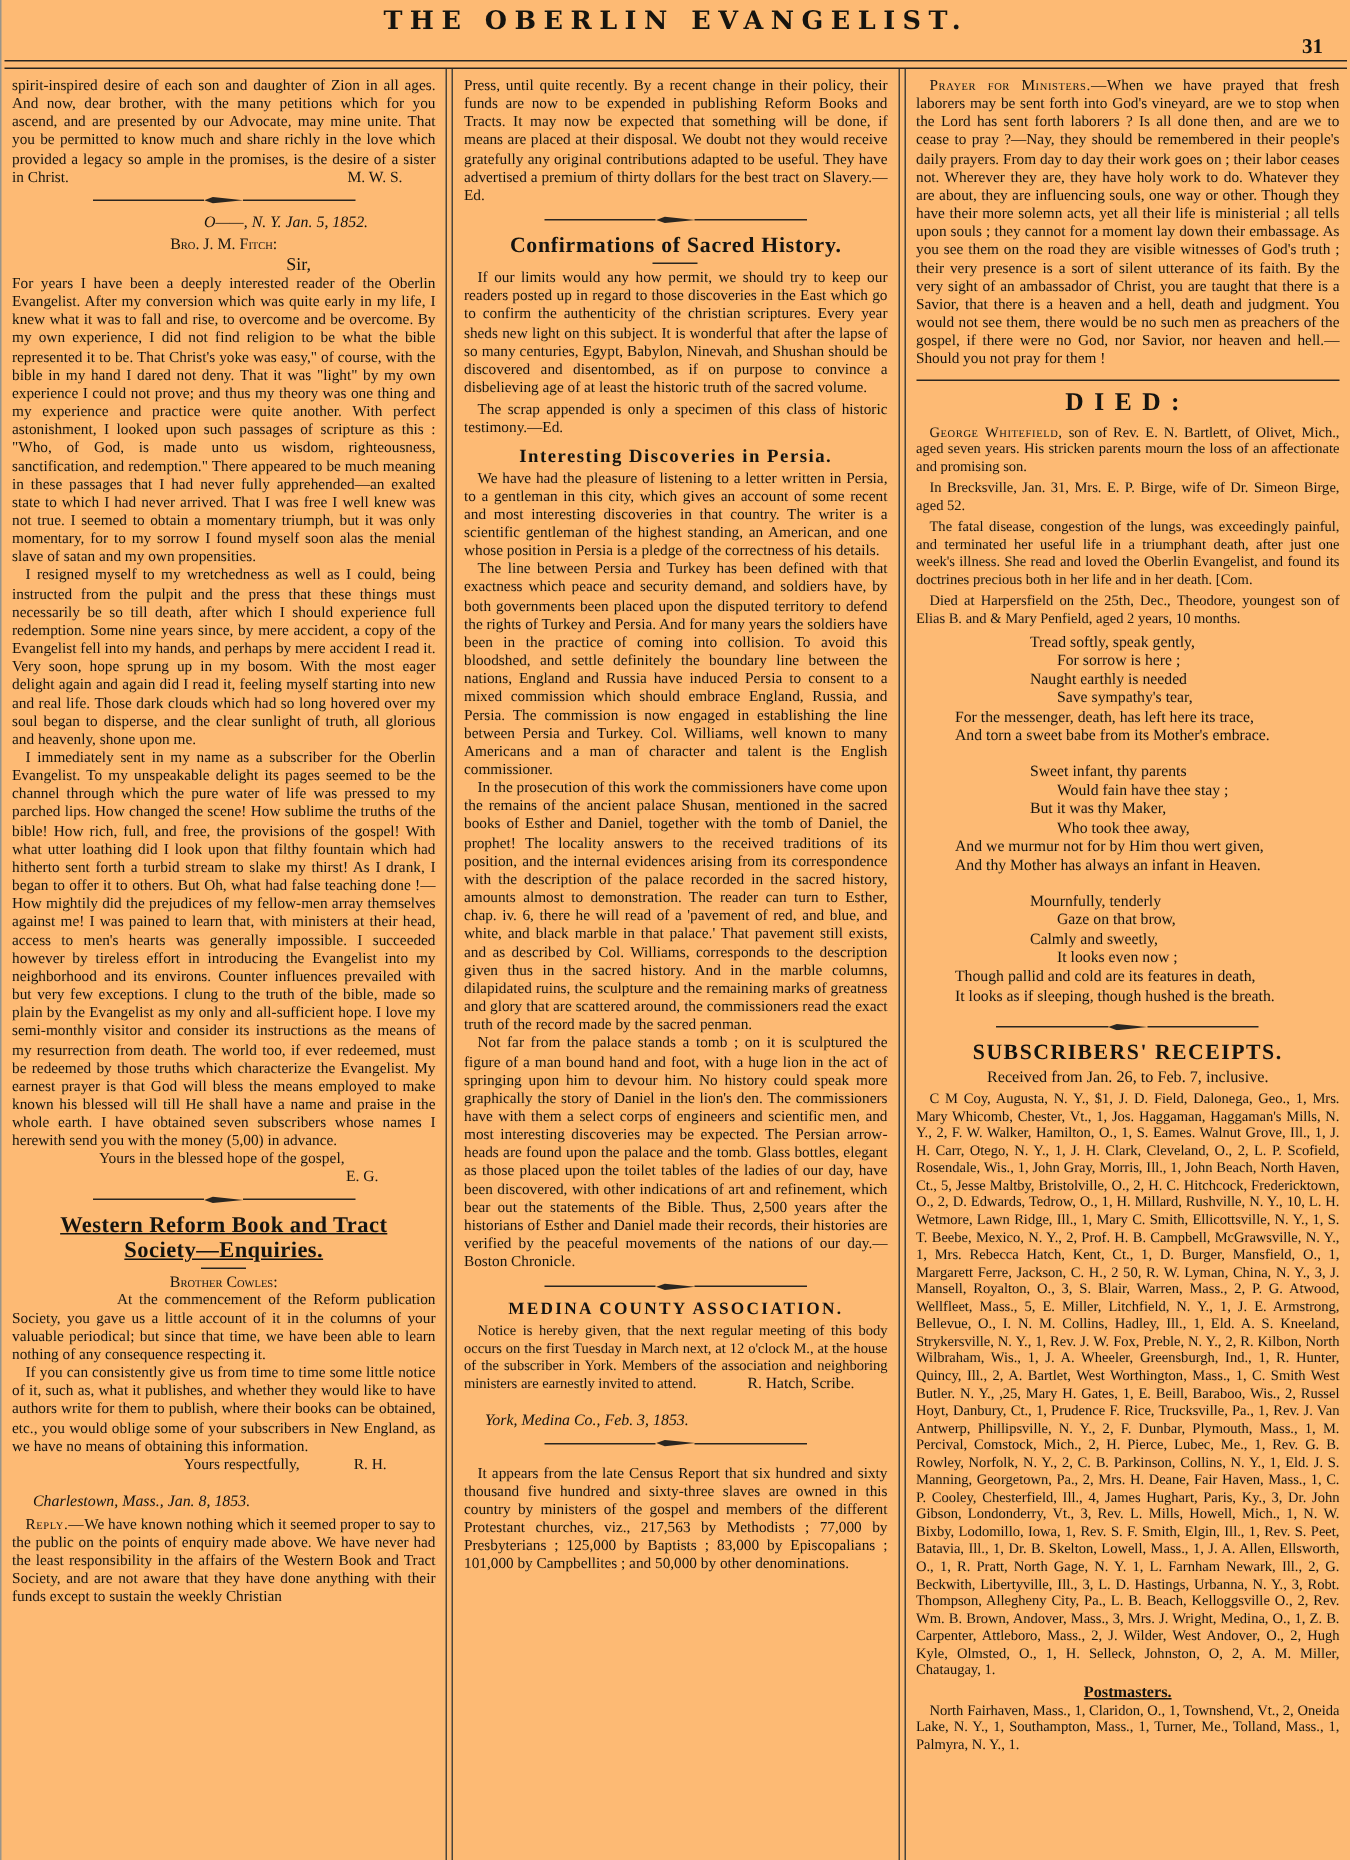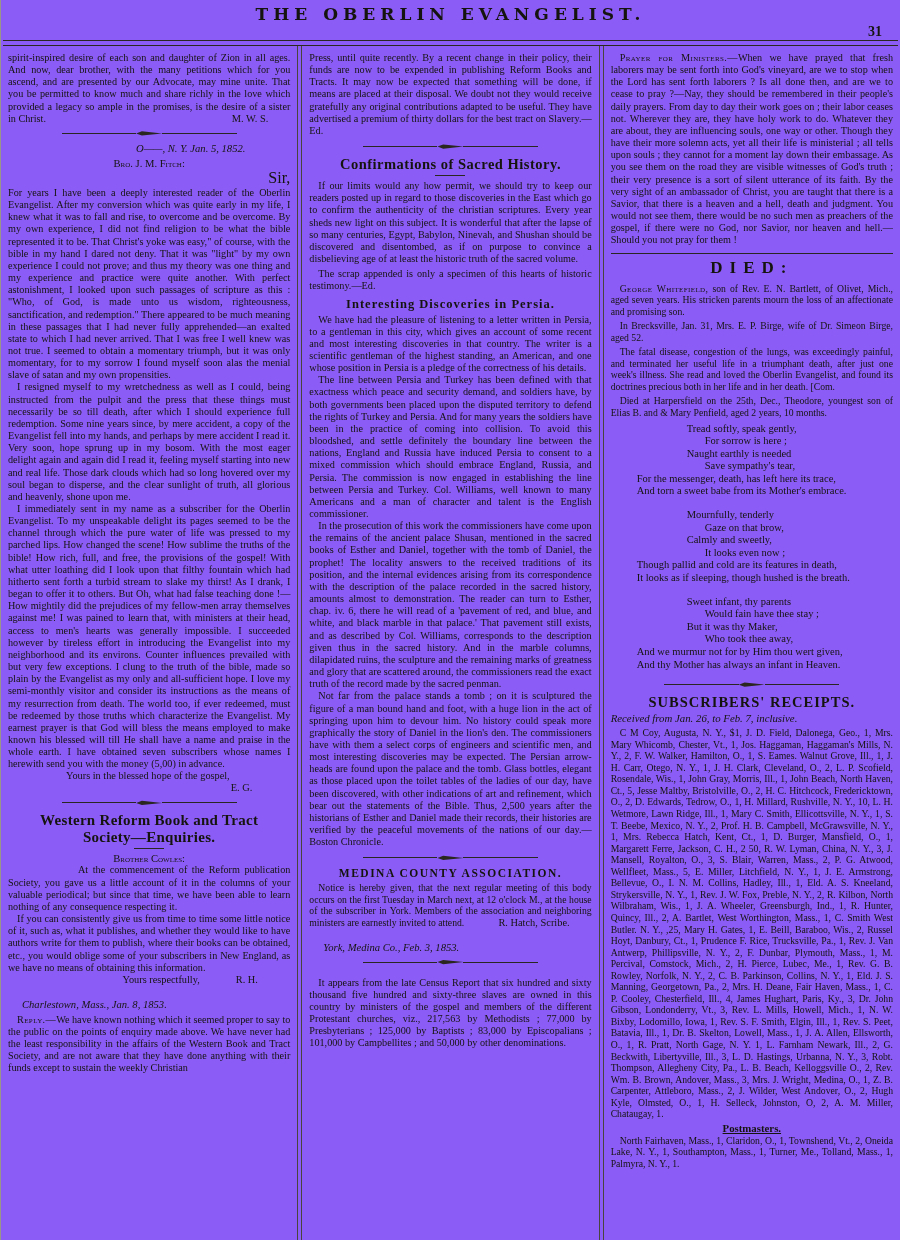--- a/index.html
+++ b/index.html
@@ -1,18 +1,18 @@
 <!DOCTYPE html>
 <html><head>
 <meta charset="utf-8">
 <style>
   html,body { margin:0; padding:0; background:#c8c4bb; }
   .page {
     position:relative; width:900px; height:1240px; overflow:hidden;
-    background:#8b5cf6;
+    background:#fdba74;
     color:#16140f;
     font-family:"Liberation Serif", serif;
     box-sizing:border-box;
     border-left:1px solid #9a958a;
   }
   .masthead { position:relative; height:34px; padding-top:4px; }
   .masthead-title {
     text-align:center; font-weight:bold; font-size:17px; letter-spacing:5px;
     font-family:"DejaVu Serif", serif;
   }
@@ -26,34 +26,34 @@
   p.deep2 { text-indent:70px; }
   .small p, p.small { font-size:9.7px; line-height:11.55px; }
   .lead-sc { font-variant:small-caps; letter-spacing:0.4px; }
   .sig-pull { text-align:right; margin-top:-12px; padding-right:22px; font-size:10.4px; }
   .sig-line { display:flex; justify-content:center; padding-left:98px; padding-right:16px; font-size:10.3px;gap:36px; }
   .sig-right { text-align:right; padding-right:38px; font-size:10.4px; margin-top:1px; }
   .closing-center { padding-left:58px; font-size:10.3px; text-align:left; }
   .dateline { font-style:italic; text-align:left; padding-left:128px; font-size:10.6px; margin:3px 0 1px 0; }
   .dateline2 { font-style:italic; padding-left:14px; font-size:10.6px; margin:14px 0 4px 0; }
   .salutation { font-variant:small-caps; font-size:10.6px; margin-top:4px; text-align:center; }
-  .sir { padding-left:100px; font-size:16px; text-align:right; }
+  .sir { padding-left:100px; font-size:12px; text-align:center; }
   .divider { display:flex; align-items:center; width:62%; margin:7px auto 7px auto; }
   .divider::before, .divider::after { content:""; flex:1; border-top:1px solid #2a2620; }
   .divider-glyph { width:26px; height:5px; background:#2a2620; clip-path:polygon(0 50%, 22% 8%, 100% 50%, 22% 92%); }
   .thin-rule { border:none; border-top:1.3px solid #2a2620; margin:6px 0 4px 0; }
   h2, h3, h4 { margin:0; text-align:center; font-family:"Liberation Serif", serif; }
-  .h-article { font-size:15px; font-weight:bold; line-height:17px; margin:2px 8px 2px 8px; letter-spacing:0.3px; }
+  .h-article { font-size:15px; font-weight:bold; line-height:17px; margin:2px 8px 2px 8px; letter-spacing:0.3px;text-decoration:underline; }
   .h-article2 { font-size:14.5px; font-weight:bold; letter-spacing:0.5px; margin:2px 0; }
   .h-sub { font-size:12.5px; font-weight:bold; letter-spacing:1px; margin:4px 0 2px 0; }
   .h-caps { font-size:11.5px; font-weight:bold; letter-spacing:1.5px; margin:3px 0 3px 0; }
   .h-died { font-size:17px; font-weight:bold; letter-spacing:7px; margin:4px 0 5px 0; }
   .h-receipts { font-size:14.5px; font-weight:bold; letter-spacing:1px; margin:2px 0 1px 0; }
   .h-post { font-size:10.8px; font-weight:bold; margin:2px 0 1px 0;text-decoration:underline; }
-  .receipts-sub { text-align:left; font-style:italic; font-size:10.8px; margin:1px 0 3px 0; }
+  .receipts-sub { text-align:center; font-size:10.8px; margin:1px 0 3px 0; }
   .short-rule { width:30px; border:none; border-top:1px solid #2a2620; margin:2px auto 4px auto; }
   .poem { margin:4px 0 2px 0; }
   .poem-stanza { margin:0 0 11px 0; }
   .poem-line { font-size:10.5px; line-height:12.6px; text-align:left; }
   .pl-a { padding-left:76px; }
   .pl-b { padding-left:94px; }
   .pl-c { padding-left:26px; }
   .obit { margin-top:3px; }
   .gap-s { height:3px; } .gap-m { height:5px; }
 </style>
@@ -110,21 +110,21 @@
       <p>Press, until quite recently. By a recent change in their policy, their funds are now to be expended in publishing Reform Books and Tracts. It may now be expected that something will be done, if means are placed at their disposal. We doubt not they would receive gratefully any original contributions adapted to be useful. They have advertised a premium of thirty dollars for the best tract on Slavery.—Ed.</p>
 
       <div class="divider">
           <span class="divider-glyph"></span>
         </div>
 
       <h2 class="h-article2">Confirmations of Sacred History.</h2>
       <hr class="short-rule">
       <p class="ind">If our limits would any how permit, we should try to keep our readers posted up in regard to those discoveries in the East which go to confirm the authenticity of the christian scriptures. Every year sheds new light on this subject. It is wonderful that after the lapse of so many centuries, Egypt, Babylon, Ninevah, and Shushan should be discovered and disentombed, as if on purpose to convince a disbelieving age of at least the historic truth of the sacred volume.</p>
       <div class="gap-s"></div>
-      <p class="ind">The scrap appended is only a specimen of this hearts of historic testimony.—Ed.</p>
+      <p class="ind">The scrap appended is only a specimen of this class of historic testimony.—Ed.</p>
       <h3 class="h-sub">Interesting Discoveries in Persia.</h3>
       <p class="ind">We have had the pleasure of listening to a letter written in Persia, to a gentleman in this city, which gives an account of some recent and most interesting discoveries in that country. The writer is a scientific gentleman of the highest standing, an American, and one whose position in Persia is a pledge of the correctness of his details.</p>
       <p class="ind">The line between Persia and Turkey has been defined with that exactness which peace and security demand, and soldiers have, by both governments been placed upon the disputed territory to defend the rights of Turkey and Persia. And for many years the soldiers have been in the practice of coming into collision. To avoid this bloodshed, and settle definitely the boundary line between the nations, England and Russia have induced Persia to consent to a mixed commission which should embrace England, Russia, and Persia. The commission is now engaged in establishing the line between Persia and Turkey. Col. Williams, well known to many Americans and a man of character and talent is the English commissioner.</p>
       <p class="ind">In the prosecution of this work the commissioners have come upon the remains of the ancient palace Shusan, mentioned in the sacred books of Esther and Daniel, together with the tomb of Daniel, the prophet! The locality answers to the received traditions of its position, and the internal evidences arising from its correspondence with the description of the palace recorded in the sacred history, amounts almost to demonstration. The reader can turn to Esther, chap. iv. 6, there he will read of a 'pavement of red, and blue, and white, and black marble in that palace.' That pavement still exists, and as described by Col. Williams, corresponds to the description given thus in the sacred history. And in the marble columns, dilapidated ruins, the sculpture and the remaining marks of greatness and glory that are scattered around, the commissioners read the exact truth of the record made by the sacred penman.</p>
       <p class="ind">Not far from the palace stands a tomb ; on it is sculptured the figure of a man bound hand and foot, with a huge lion in the act of springing upon him to devour him. No history could speak more graphically the story of Daniel in the lion's den. The commissioners have with them a select corps of engineers and scientific men, and most interesting discoveries may be expected. The Persian arrow-heads are found upon the palace and the tomb. Glass bottles, elegant as those placed upon the toilet tables of the ladies of our day, have been discovered, with other indications of art and refinement, which bear out the statements of the Bible. Thus, 2,500 years after the historians of Esther and Daniel made their records, their histories are verified by the peaceful movements of the nations of our day.—Boston Chronicle.</p>
 
       <div class="divider">
           <span class="divider-glyph"></span>
         </div>
 
@@ -161,35 +161,35 @@
       <div class="poem">
         <div class="poem-stanza">
           <div class="poem-line pl-a">Tread softly, speak gently,</div>
           <div class="poem-line pl-b">For sorrow is here ;</div>
           <div class="poem-line pl-a">Naught earthly is needed</div>
           <div class="poem-line pl-b">Save sympathy's tear,</div>
           <div class="poem-line pl-c">For the messenger, death, has left here its trace,</div>
           <div class="poem-line pl-c">And torn a sweet babe from its Mother's embrace.</div>
         </div>
         <div class="poem-stanza">
+          <div class="poem-line pl-a">Sweet infant, thy parents</div>
+          <div class="poem-line pl-b">Would fain have thee stay ;</div>
+          <div class="poem-line pl-a">But it was thy Maker,</div>
+          <div class="poem-line pl-b">Who took thee away,</div>
+          <div class="poem-line pl-c">And we murmur not for by Him thou wert given,</div>
+          <div class="poem-line pl-c">And thy Mother has always an infant in Heaven.</div>
+        </div>
+        <div class="poem-stanza">
           <div class="poem-line pl-a">Mournfully, tenderly</div>
           <div class="poem-line pl-b">Gaze on that brow,</div>
           <div class="poem-line pl-a">Calmly and sweetly,</div>
           <div class="poem-line pl-b">It looks even now ;</div>
           <div class="poem-line pl-c">Though pallid and cold are its features in death,</div>
           <div class="poem-line pl-c">It looks as if sleeping, though hushed is the breath.</div>
         </div>
-        <div class="poem-stanza">
-          <div class="poem-line pl-a">Sweet infant, thy parents</div>
-          <div class="poem-line pl-b">Would fain have thee stay ;</div>
-          <div class="poem-line pl-a">But it was thy Maker,</div>
-          <div class="poem-line pl-b">Who took thee away,</div>
-          <div class="poem-line pl-c">And we murmur not for by Him thou wert given,</div>
-          <div class="poem-line pl-c">And thy Mother has always an infant in Heaven.</div>
-        </div>
       </div>
 
       <div class="divider">
           <span class="divider-glyph"></span>
         </div>
 
       <h2 class="h-receipts">SUBSCRIBERS' RECEIPTS.</h2>
       <div class="receipts-sub">Received from Jan. 26, to Feb. 7, inclusive.</div>
       <div class="small">
         <p class="ind">C M Coy, Augusta, N. Y., $1, J. D. Field, Dalonega, Geo., 1, Mrs. Mary Whicomb, Chester, Vt., 1, Jos. Haggaman, Haggaman's Mills, N. Y., 2, F. W. Walker, Hamilton, O., 1, S. Eames. Walnut Grove, Ill., 1, J. H. Carr, Otego, N. Y., 1, J. H. Clark, Cleveland, O., 2, L. P. Scofield, Rosendale, Wis., 1, John Gray, Morris, Ill., 1, John Beach, North Haven, Ct., 5, Jesse Maltby, Bristolville, O., 2, H. C. Hitchcock, Fredericktown, O., 2, D. Edwards, Tedrow, O., 1, H. Millard, Rushville, N. Y., 10, L. H. Wetmore, Lawn Ridge, Ill., 1, Mary C. Smith, Ellicottsville, N. Y., 1, S. T. Beebe, Mexico, N. Y., 2, Prof. H. B. Campbell, McGrawsville, N. Y., 1, Mrs. Rebecca Hatch, Kent, Ct., 1, D. Burger, Mansfield, O., 1, Margarett Ferre, Jackson, C. H., 2 50, R. W. Lyman, China, N. Y., 3, J. Mansell, Royalton, O., 3, S. Blair, Warren, Mass., 2, P. G. Atwood, Wellfleet, Mass., 5, E. Miller, Litchfield, N. Y., 1, J. E. Armstrong, Bellevue, O., I. N. M. Collins, Hadley, Ill., 1, Eld. A. S. Kneeland, Strykersville, N. Y., 1, Rev. J. W. Fox, Preble, N. Y., 2, R. Kilbon, North Wilbraham, Wis., 1, J. A. Wheeler, Greensburgh, Ind., 1, R. Hunter, Quincy, Ill., 2, A. Bartlet, West Worthington, Mass., 1, C. Smith West Butler. N. Y., ,25, Mary H. Gates, 1, E. Beill, Baraboo, Wis., 2, Russel Hoyt, Danbury, Ct., 1, Prudence F. Rice, Trucksville, Pa., 1, Rev. J. Van Antwerp, Phillipsville, N. Y., 2, F. Dunbar, Plymouth, Mass., 1, M. Percival, Comstock, Mich., 2, H. Pierce, Lubec, Me., 1, Rev. G. B. Rowley, Norfolk, N. Y., 2, C. B. Parkinson, Collins, N. Y., 1, Eld. J. S. Manning, Georgetown, Pa., 2, Mrs. H. Deane, Fair Haven, Mass., 1, C. P. Cooley, Chesterfield, Ill., 4, James Hughart, Paris, Ky., 3, Dr. John Gibson, Londonderry, Vt., 3, Rev. L. Mills, Howell, Mich., 1, N. W. Bixby, Lodomillo, Iowa, 1, Rev. S. F. Smith, Elgin, Ill., 1, Rev. S. Peet, Batavia, Ill., 1, Dr. B. Skelton, Lowell, Mass., 1, J. A. Allen, Ellsworth, O., 1, R. Pratt, North Gage, N. Y. 1, L. Farnham Newark, Ill., 2, G. Beckwith, Libertyville, Ill., 3, L. D. Hastings, Urbanna, N. Y., 3, Robt. Thompson, Allegheny City, Pa., L. B. Beach, Kelloggsville O., 2, Rev. Wm. B. Brown, Andover, Mass., 3, Mrs. J. Wright, Medina, O., 1, Z. B. Carpenter, Attleboro, Mass., 2, J. Wilder, West Andover, O., 2, Hugh Kyle, Olmsted, O., 1, H. Selleck, Johnston, O, 2, A. M. Miller, Chataugay, 1.</p>

